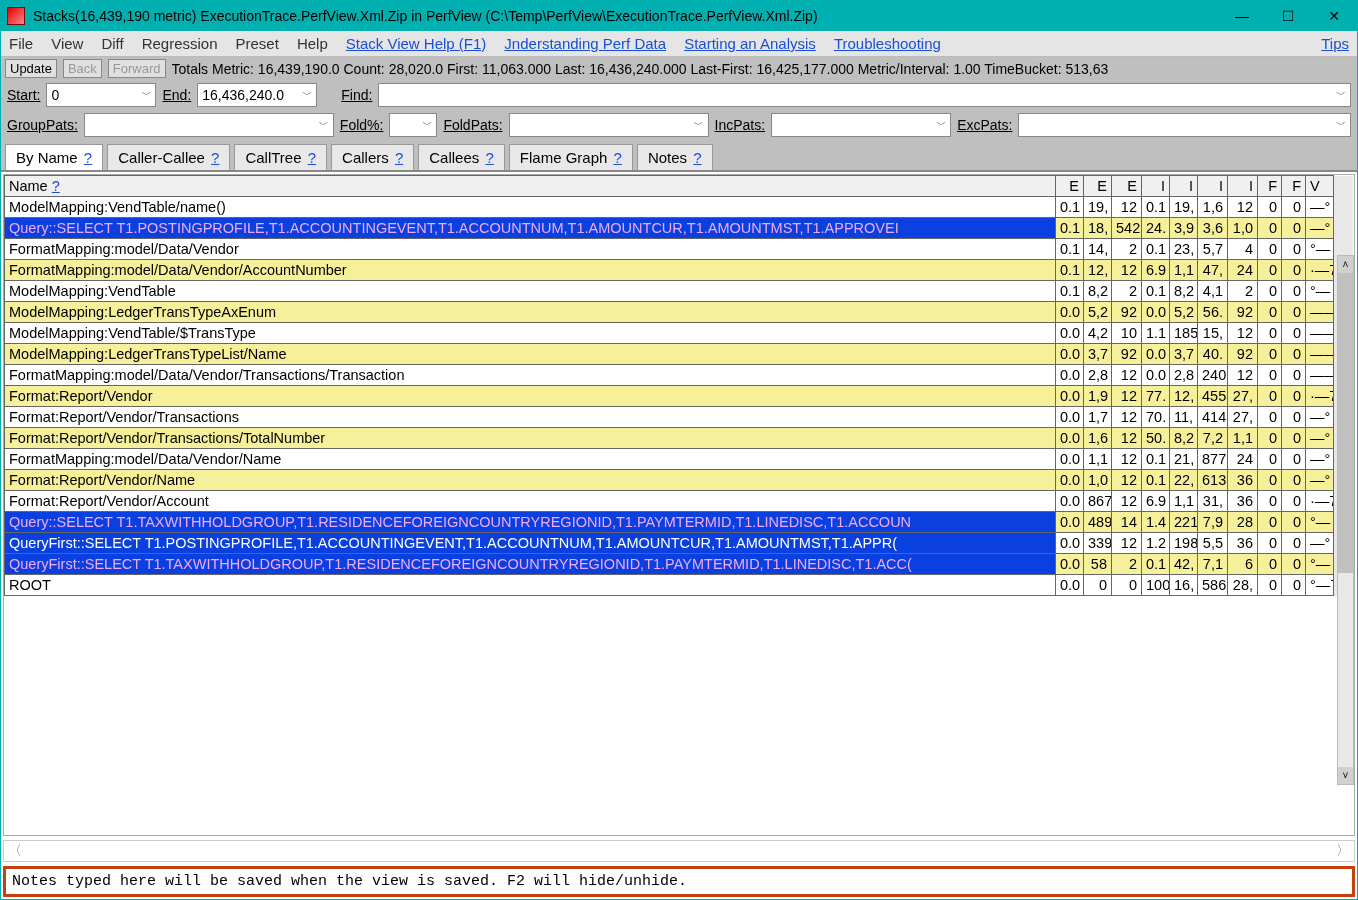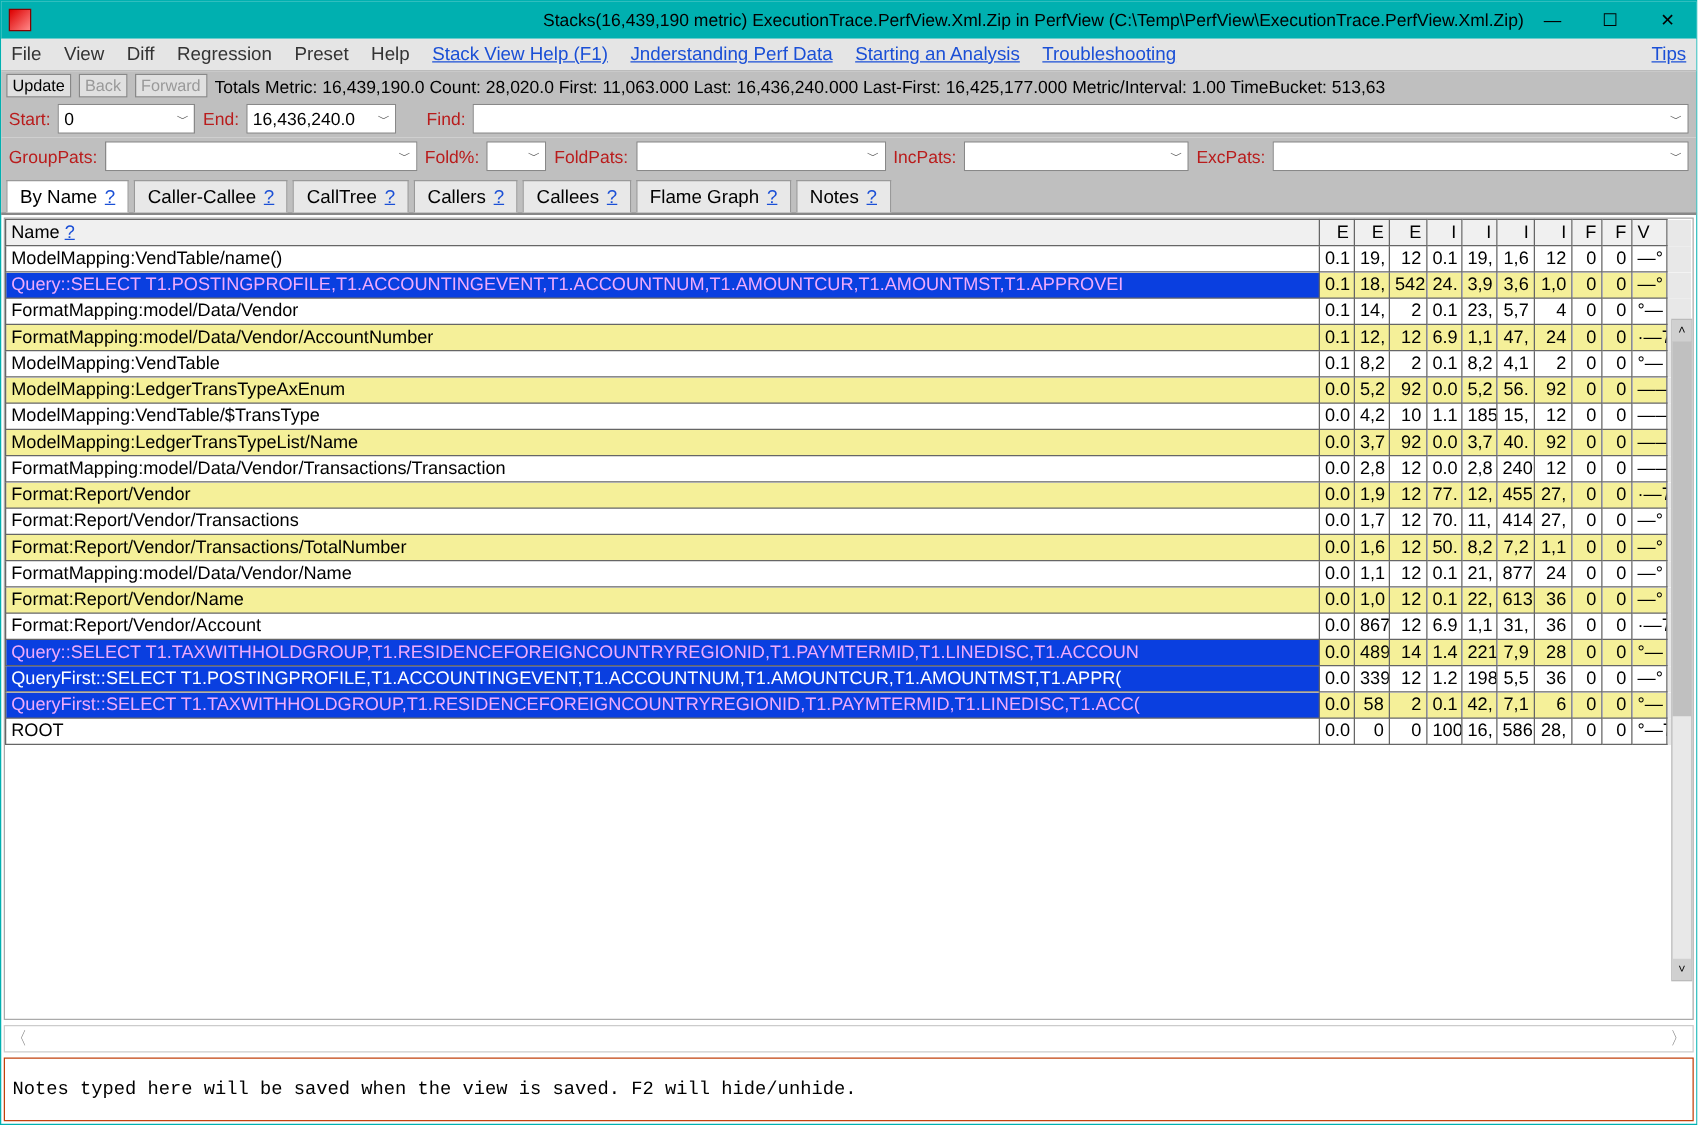--- a/index.html
+++ b/index.html
@@ -1,51 +1,51 @@
 <!DOCTYPE html>
 <html><head>
 <meta charset="utf-8">
 <style>
   * { box-sizing: border-box; margin: 0; padding: 0; }
   html, body { width: 1358px; height: 900px; font-family: "Segoe UI", Arial, sans-serif; font-size: 14px; overflow: hidden; background: #fff; }
   .window { width: 1358px; height: 900px; display: flex; flex-direction: column; border: 1px solid #00b0b0; }
   .titlebar { background: #00b0b0; color: #000; height: 30px; display: flex; align-items: center; padding: 0 0 0 6px; }
   .titlebar .icon { width: 18px; height: 18px; margin-right: 8px; background: linear-gradient(135deg,#d00,#f88); border:1px solid #800; }
-  .titlebar .title { flex: 1; font-size: 14px; white-space: nowrap; overflow: hidden; text-align: right; }
+  .titlebar .title { flex: 1; font-size: 14px; white-space: nowrap; overflow: hidden; }
   .titlebar .controls { display: flex; }
   .titlebar .controls div { width: 46px; height: 30px; display: flex; align-items: center; justify-content: center; font-size: 14px; }
   .menubar { background: #e5e5e5; padding: 4px 8px; display: flex; align-items: center; gap: 18px; border-bottom: 1px solid #bbb; font-size: 15px; }
   .menubar .menuitem { color: #333; cursor: default; }
   .menubar .helplink { color: #1a4fd6; text-decoration: underline; cursor: pointer; }
   .toolbar { background: #bfbfbf; padding: 2px 4px; display: flex; align-items: center; gap: 6px; font-size: 14px; flex-wrap: nowrap; overflow: hidden; }
   .toolbar button { font-size: 13px; padding: 1px 4px; background: #e0e0e0; border: 1px solid #888; }
   .toolbar button:disabled { color: #999; }
   .toolbar .totals { white-space: nowrap; overflow: hidden; }
   .filterrow { background: #bfbfbf; padding: 3px 6px; display: flex; align-items: center; gap: 6px; }
-  .filterrow .lbl { color: #b91c1c; }
+  .filterrow .lbl { color: #000000; text-decoration: underline; }
   .filterrow input, .filterrow select, .filterrow .combo { background: #fff; border: 1px solid #888; font-size: 14px; padding: 2px 4px; height: 24px; }
   .combo { display: inline-flex; align-items: center; justify-content: space-between; }
   .combo .chev { font-size: 10px; color: #555; margin-left: 4px; }
   .tabrow { background: #bfbfbf; display: flex; align-items: flex-end; padding: 4px 4px 0 4px; gap: 4px; border-bottom: 2px solid #888; }
   .tab { background: #e8e8e8; border: 1px solid #999; border-bottom: none; padding: 4px 10px; font-size: 15px; cursor: default; }
   .tab.active { background: #fff; }
   .tab .q { color: #1a4fd6; text-decoration: underline; margin-left: 2px; }
   .gridwrap { flex: 1; background: #fff; overflow: hidden; display: flex; flex-direction: column; border: 1px solid #aaa; margin: 2px; }
   table { border-collapse: collapse; width: 100%; table-layout: fixed; }
   th, td { border: 1px solid #666; padding: 2px 4px; font-size: 14.5px; white-space: nowrap; overflow: hidden; text-overflow: clip; }
   th { background: #f0f0f0; font-weight: normal; text-align: left; }
   .numcol { width: 26px; text-align: right; }
   .vcol { width: 24px; }
   tr.alt td { background: #f5f099; }
   tr.sel td.namecell { background: #0a3fe0; color: #fff; }
   tr.selalt td { background: #f5f099; }
   tr.selalt td.namecell { background: #0a3fe0; color: #f0abfc; }
   .scrollarea { overflow: auto; flex: 1; }
   .bottomscroll { height: 22px; border: 1px solid #ccc; margin: 2px; display: flex; justify-content: space-between; align-items: center; padding: 0 4px; color: #888; }
-  .notesbar { border: 1px solid #c2410c; margin: 2px; padding: 16px 6px; font-family: "Courier New", monospace; font-size: 15px; background: #fff; }
+  .notesbar { border: 3px solid #c2410c; margin: 2px; padding: 4px 6px; font-family: "Courier New", monospace; font-size: 15px; background: #fff; }
   .statusbar { display: flex; align-items: center; height: 26px; background: #f0f0f0; }
   .statusbar .cmdline { flex: 1; border: 1px solid #888; margin: 2px; height: 22px; background: #fff; }
   .statusbar .statuslabel { background: #bfbfbf; padding: 3px 40px; border: 1px solid #888; margin: 2px; }
   .statusbar button { padding: 2px 8px; margin: 2px; border: 1px solid #888; background: #e0e0e0; }
   .vscroll { position: absolute; right: 4px; top: 255px; width: 17px; height: 530px; background: #e8e8e8; border: 1px solid #bbb; }
   .vscroll .btn { height: 17px; background: #d0d0d0; display: flex; align-items: center; justify-content: center; font-size: 10px; }
   .vscroll .thumb { position: absolute; top: 17px; left: 0; right: 0; height: 300px; background: #c0c0c0; }
   .help-q { color: #1a4fd6; text-decoration: underline; }
 </style>
 </head>

